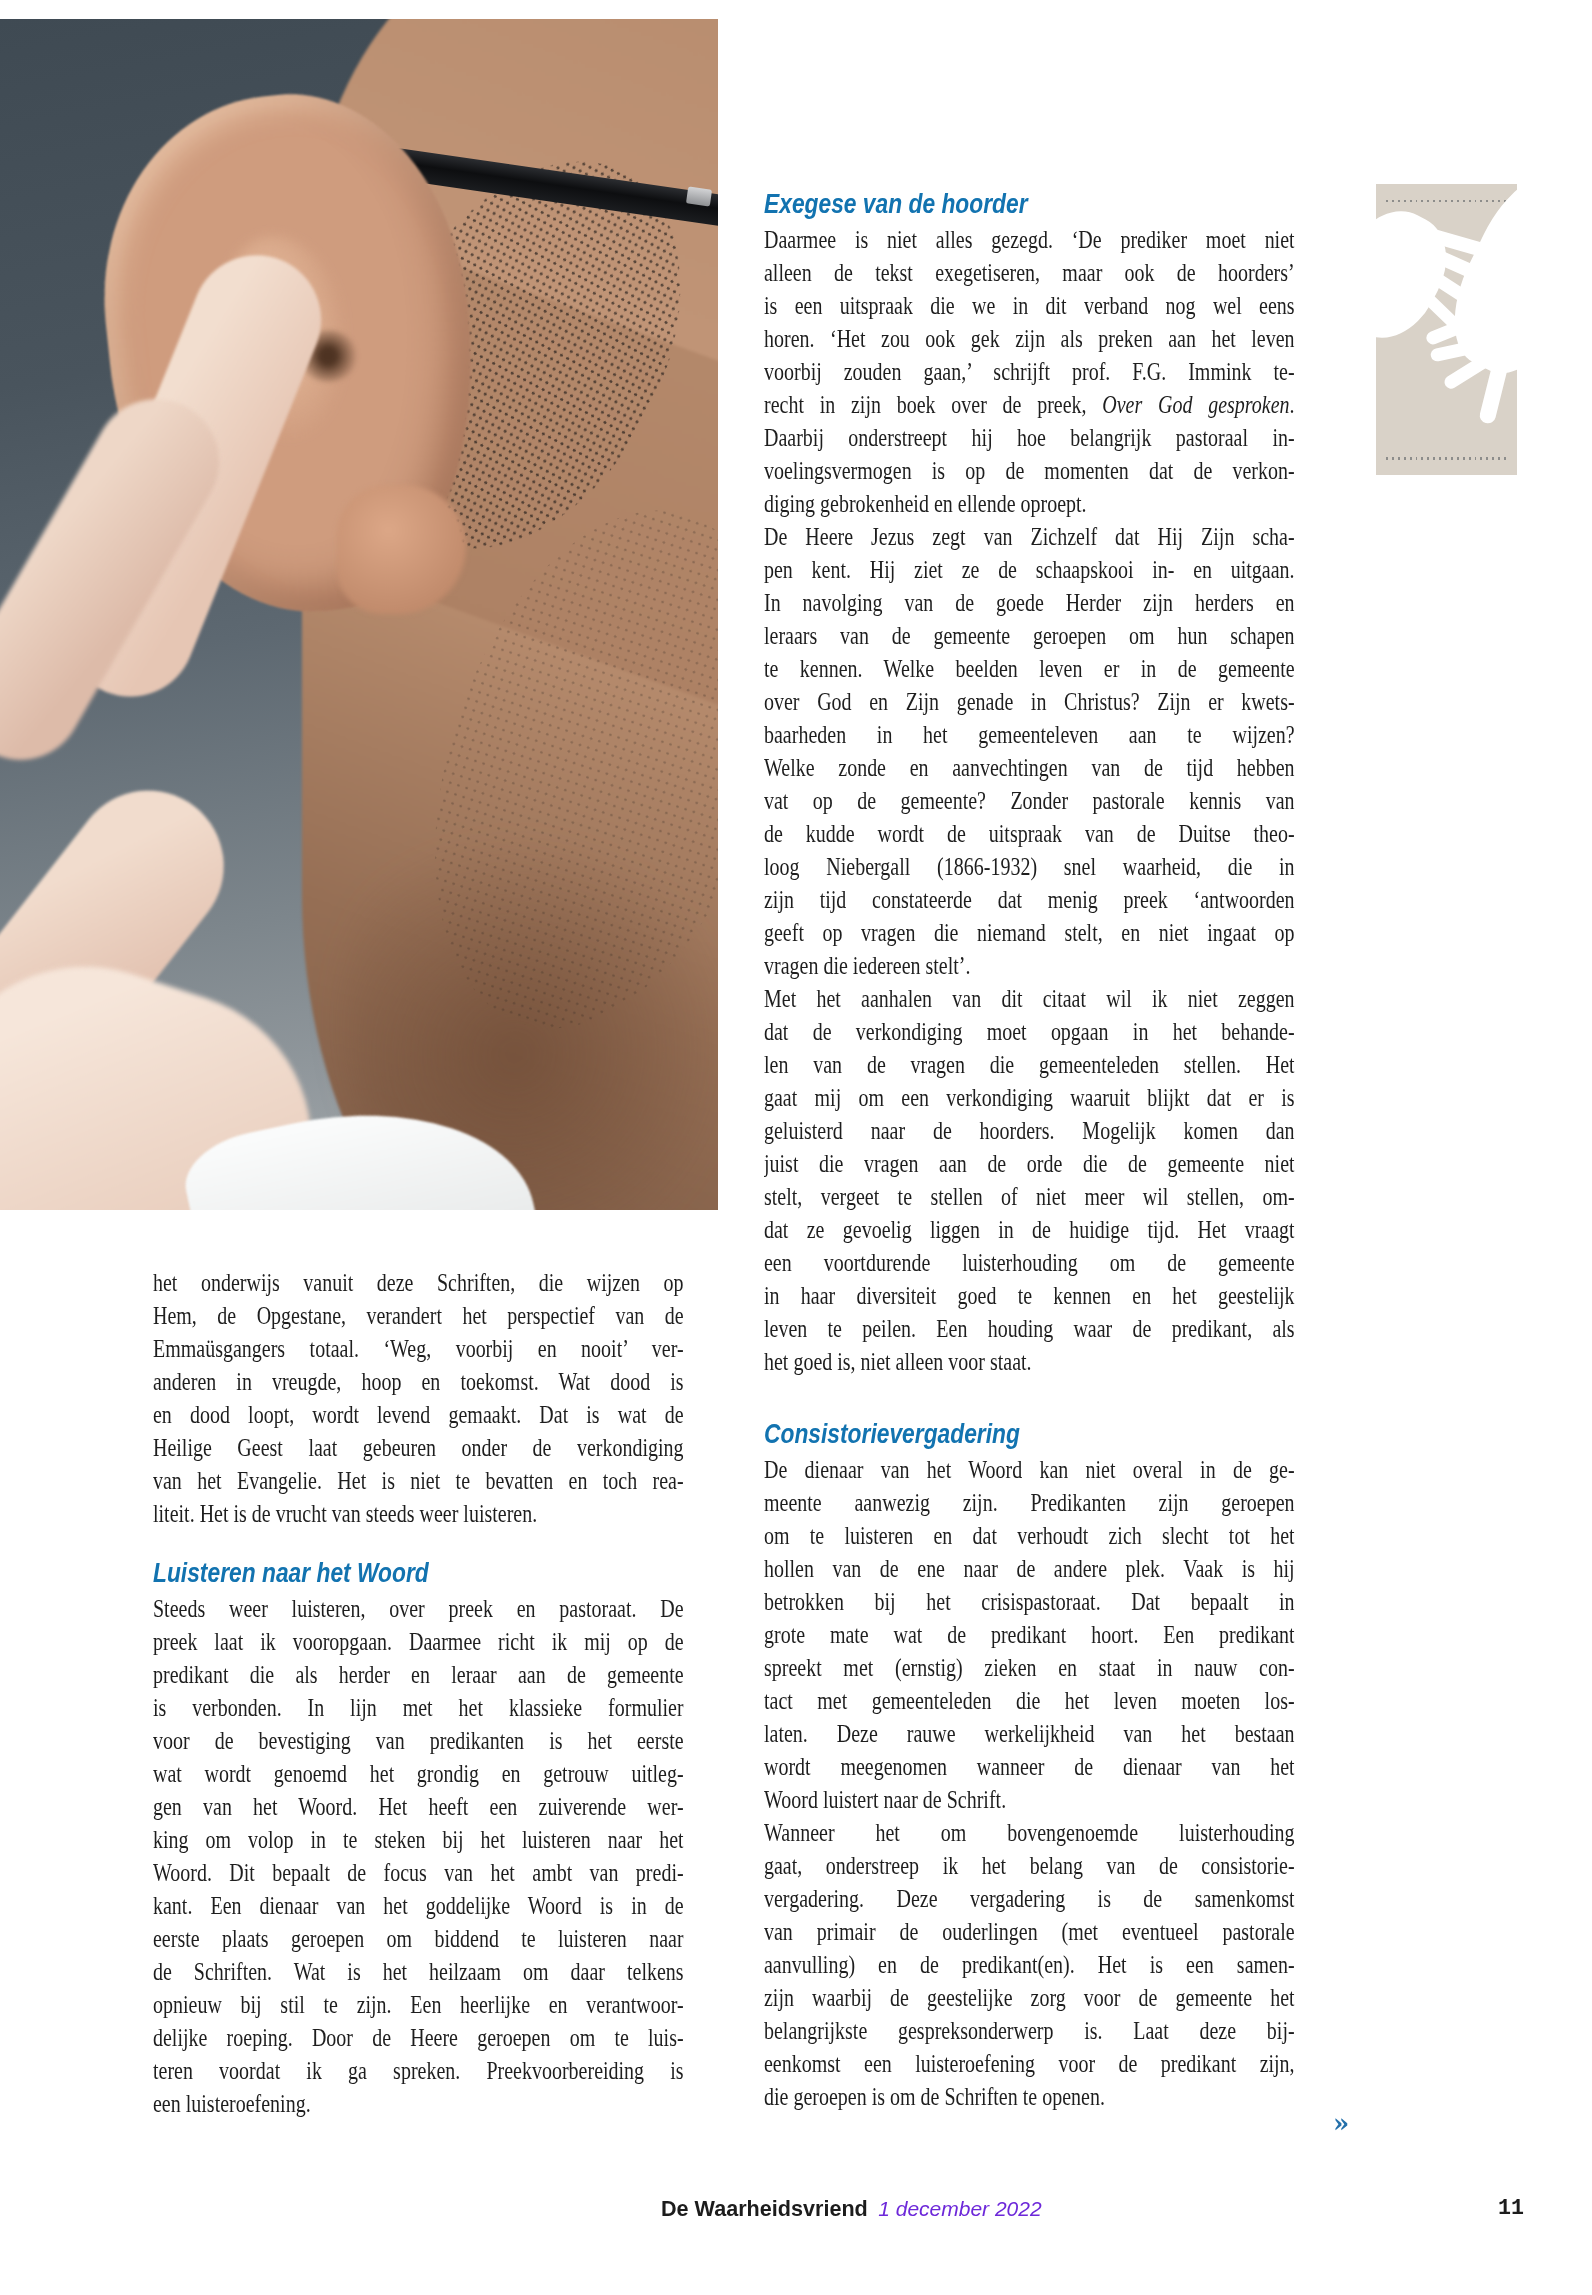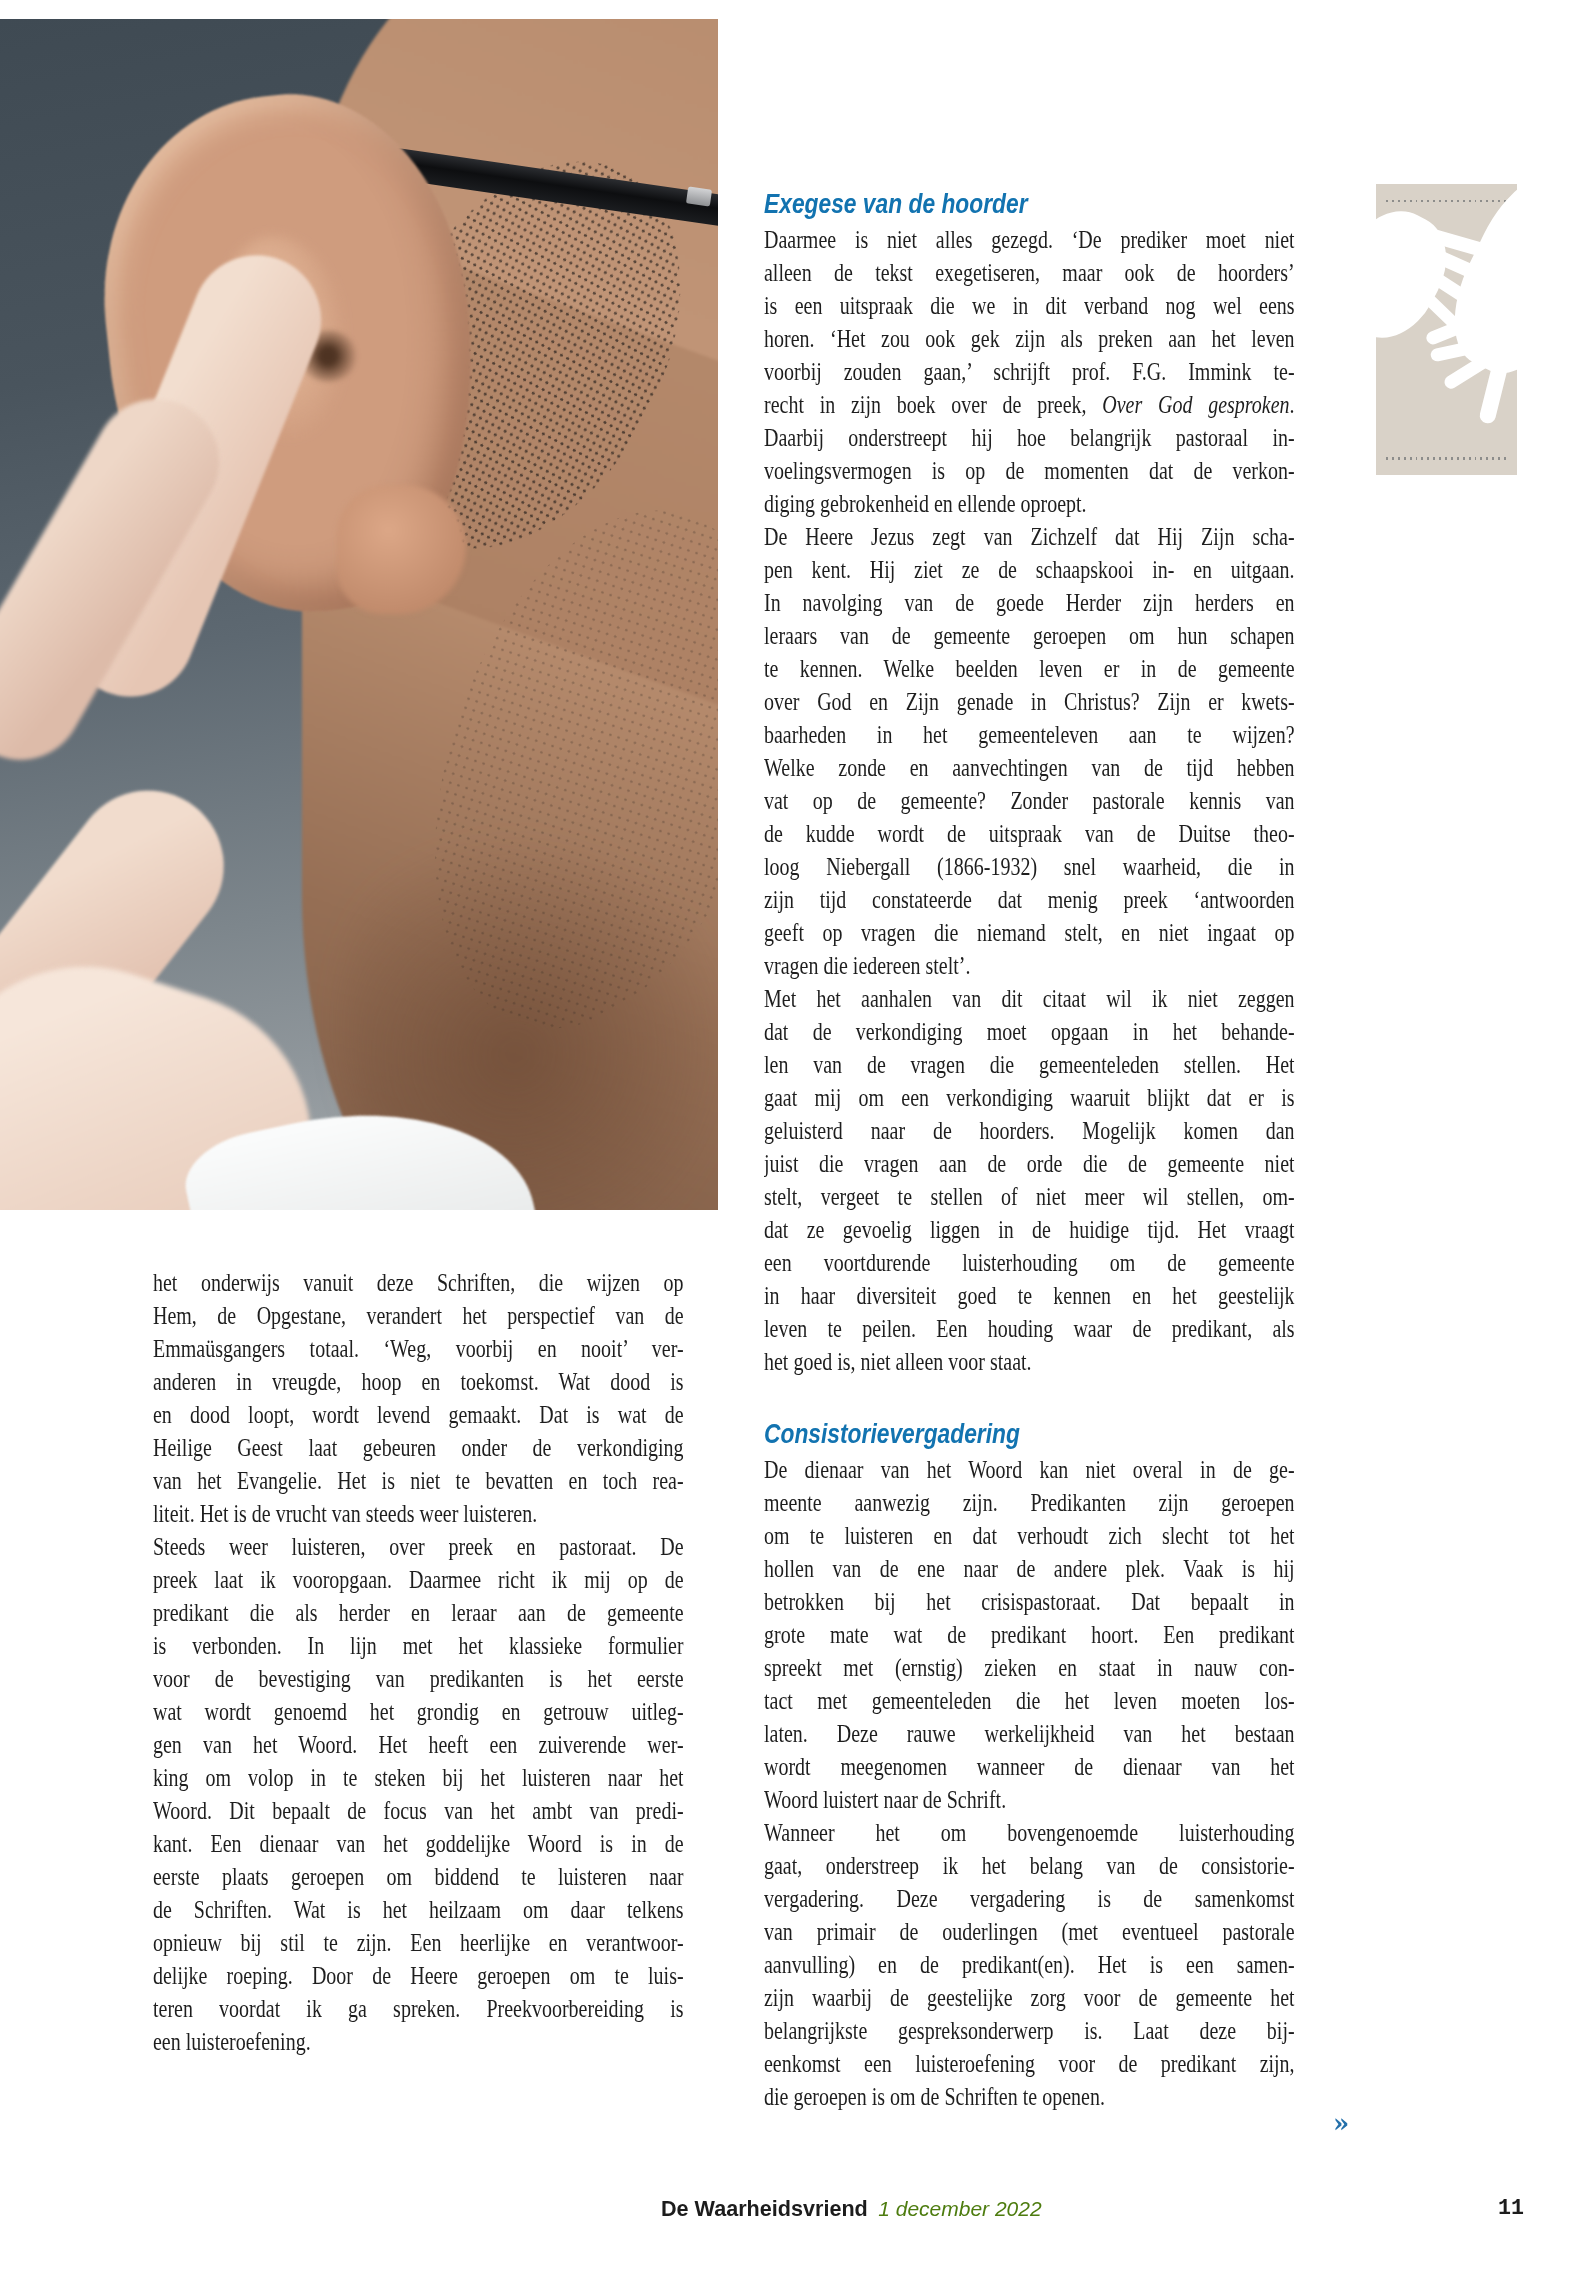--- a/index.html
+++ b/index.html
@@ -94,21 +94,21 @@
   .jt-rpalm{left:95px;top:-14px;width:112px;height:207px;border-radius:42%;transform:rotate(26deg);}
   .jt-rf1{left:48px;top:135px;width:79px;height:13px;border-radius:7px;transform:rotate(-22deg);}
   .jt-rf2{left:54px;top:157px;width:83px;height:13px;border-radius:7px;transform:rotate(-12deg);}
   .jt-rf3{left:64px;top:176px;width:72px;height:13px;border-radius:7px;transform:rotate(-32deg);}
   .jt-rthumb{left:110px;top:173px;width:15.5px;height:67px;border-radius:7.8px;transform:rotate(14deg);}
 
   
   .footer{position:absolute;left:661px;top:2197px;font-family:"Liberation Sans",sans-serif;
           font-size:21.6px;line-height:23px;color:#1c1c1c;white-space:nowrap;}
   .footer .mag{font-weight:700;}
-  .footer .date{font-style:italic;margin-left:10.4px;font-size:21px;color:#4d7c0f;}
+  .footer .date{font-style:italic;margin-left:10.4px;font-size:21px;color:#6d28d9;}
   .pagenum{position:absolute;left:1498px;top:2196px;font-family:Liberation Mono, monospace;
            font-weight:700;font-size:21.6px;color:#1c1c1c;}
 </style>
 </head>
 <body>
 
 <div class="page">
 
   <div class="photo">
     <div class="ph-hair"></div>
@@ -133,20 +133,21 @@
       <div>
         <div class="line">het onderwijs vanuit deze Schriften, die wijzen op</div>
         <div class="line">Hem, de Opgestane, verandert het perspectief van de</div>
         <div class="line">Emmaüsgangers totaal. ‘Weg, voorbij en nooit’ ver-</div>
         <div class="line">anderen in vreugde, hoop en toekomst. Wat dood is</div>
         <div class="line">en dood loopt, wordt levend gemaakt. Dat is wat de</div>
         <div class="line">Heilige Geest laat gebeuren onder de verkondiging</div>
         <div class="line">van het Evangelie. Het is niet te bevatten en toch rea-</div>
         <div class="line last">liteit. Het is de vrucht van steeds weer luisteren.</div>
       </div>
+      <div class="heading"><span class="hscale">Luisteren naar het Woord</span></div>
       <div>
         <div class="line">Steeds weer luisteren, over preek en pastoraat. De</div>
         <div class="line">preek laat ik vooropgaan. Daarmee richt ik mij op de</div>
         <div class="line">predikant die als herder en leraar aan de gemeente</div>
         <div class="line">is verbonden. In lijn met het klassieke formulier</div>
         <div class="line">voor de bevestiging van predikanten is het eerste</div>
         <div class="line">wat wordt genoemd het grondig en getrouw uitleg-</div>
         <div class="line">gen van het Woord. Het heeft een zuiverende wer-</div>
         <div class="line">king om volop in te steken bij het luisteren naar het</div>
         <div class="line">Woord. Dit bepaalt de focus van het ambt van predi-</div>

